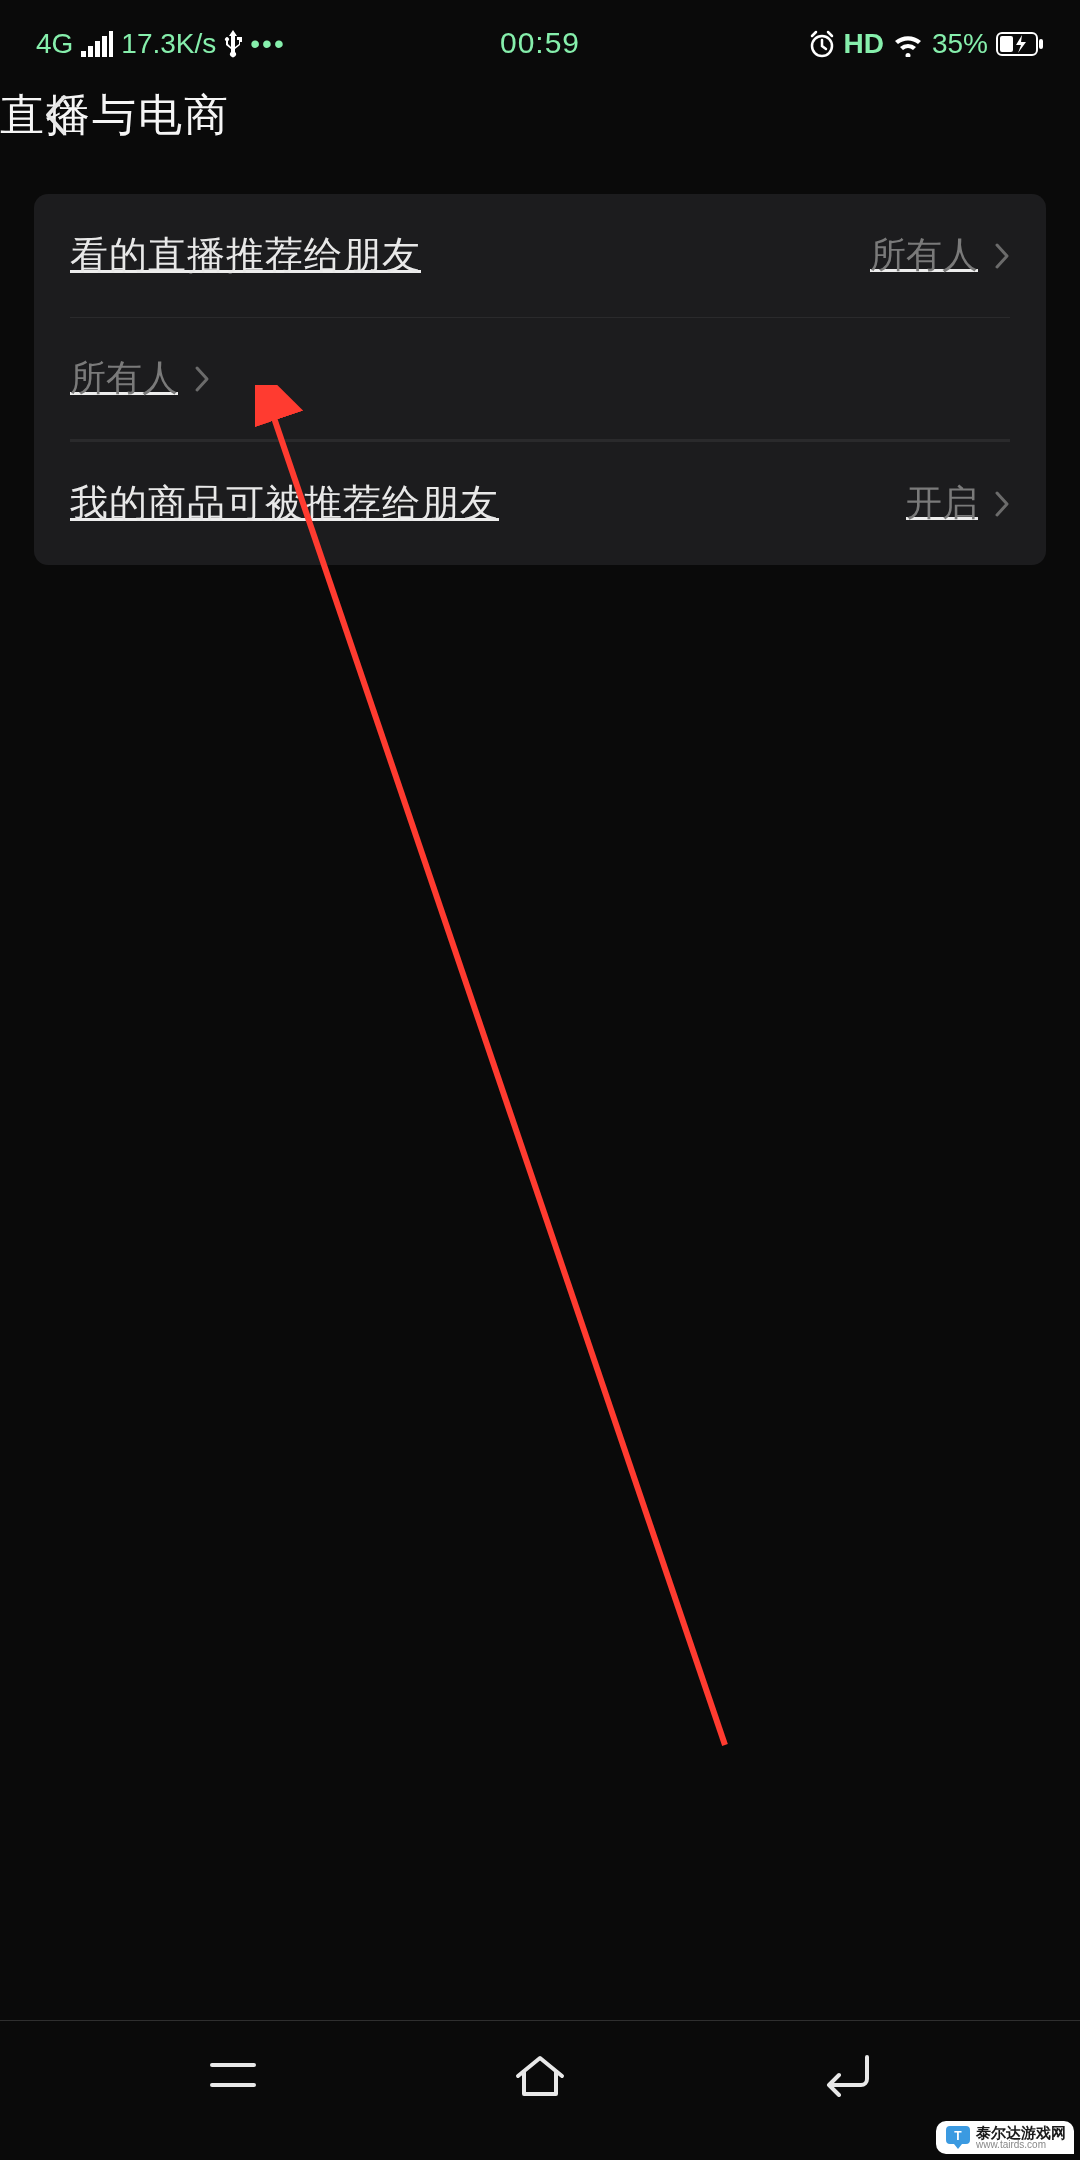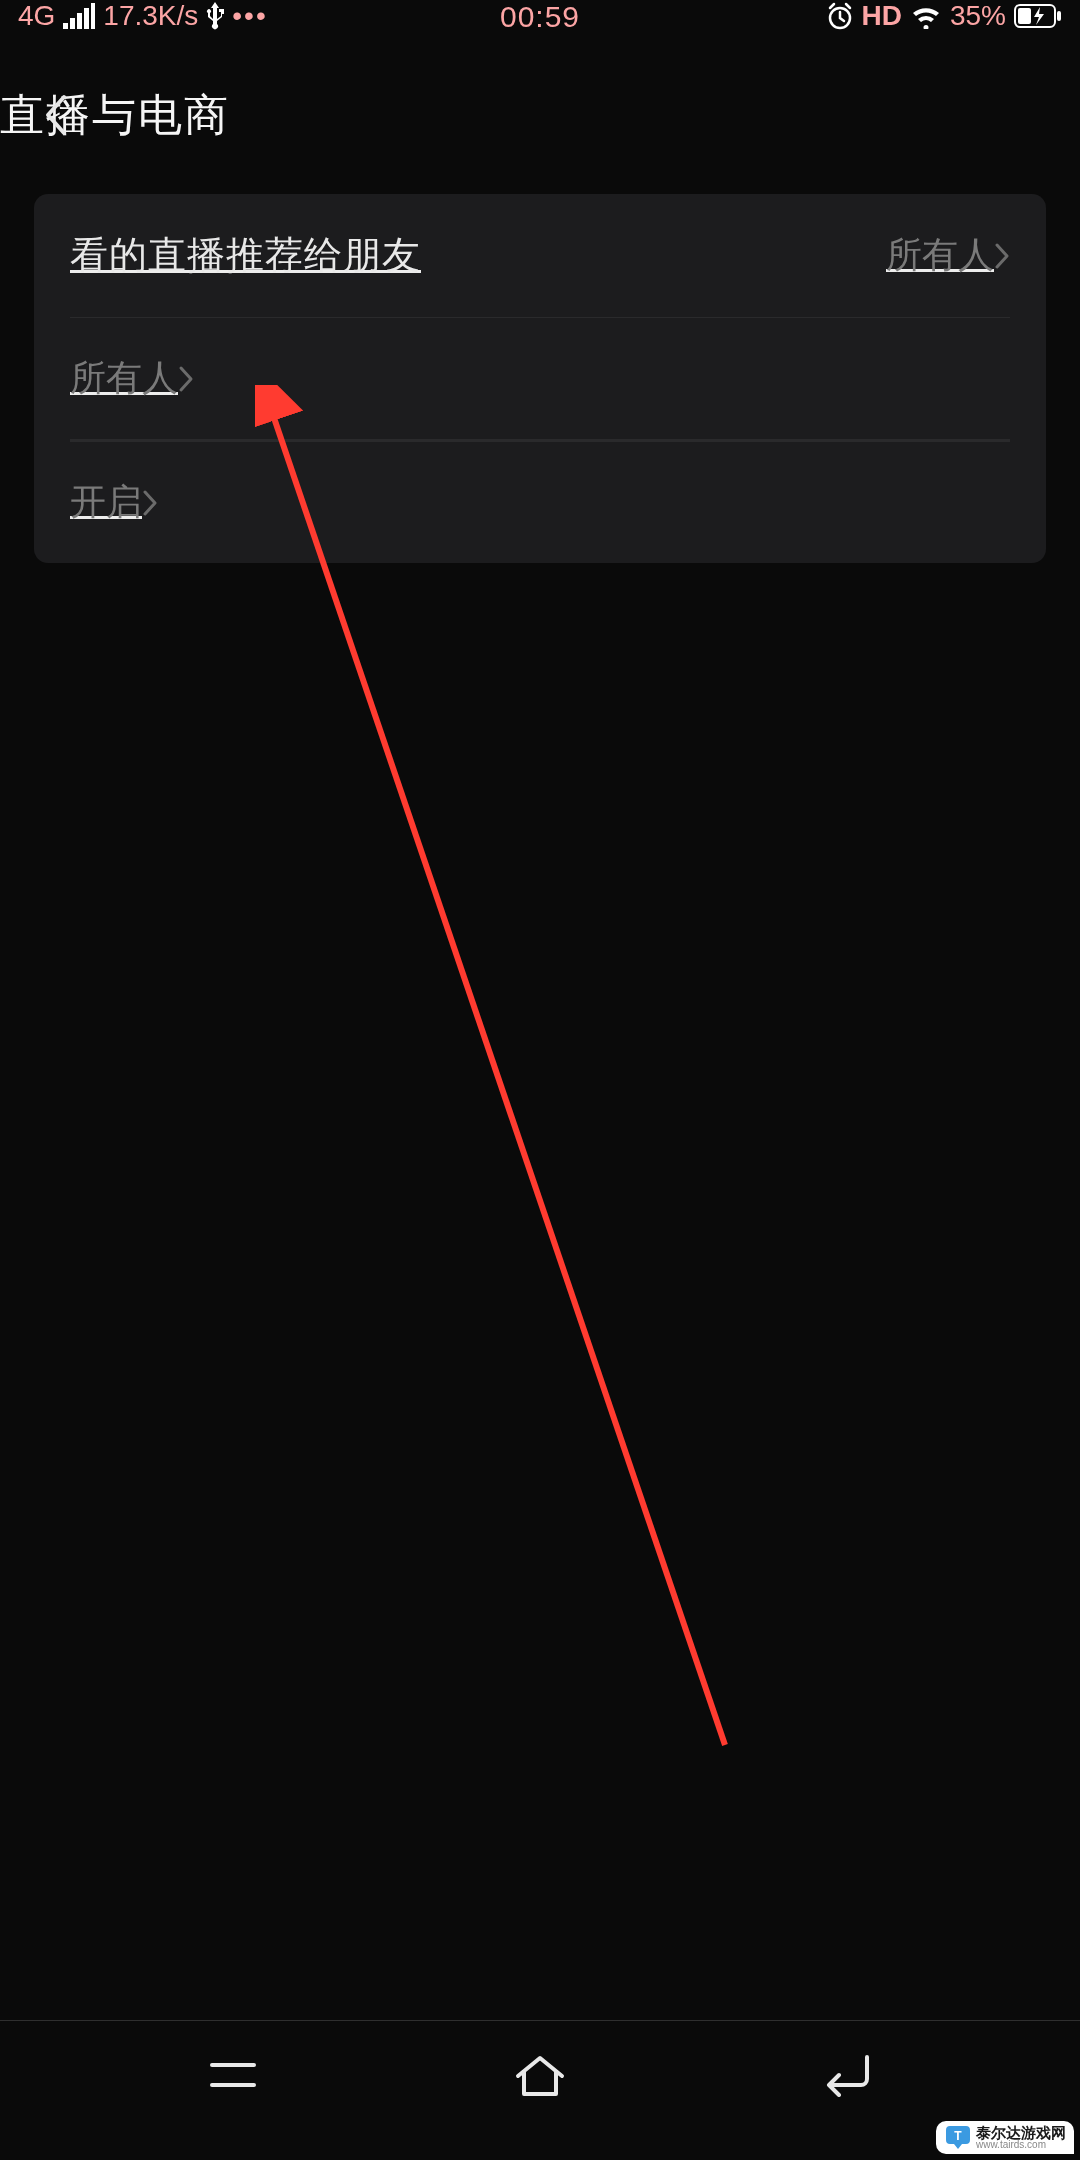--- a/index.html
+++ b/index.html
@@ -13,26 +13,26 @@
       height: 2160px;
       background: #0a0a0a;
       font-family: -apple-system, BlinkMacSystemFont, "PingFang SC", "Helvetica Neue", sans-serif;
       color: #ededed;
       position: relative;
       overflow: hidden;
     }
     .status-bar {
       height: 60px;
       display: flex;
-      align-items: flex-start;
+      align-items: flex-end;
       justify-content: space-between;
-      padding: 0 18px;
+      padding: 0 36px;
       font-size: 28px;
       font-weight: 500;
-      color: #fca5a5;
+      color: #86efac;
     }
     .status-left {
       display: flex;
       align-items: center;
       gap: 8px;
     }
     .status-center {
       position: absolute;
       left: 50%;
       transform: translateX(-50%);
@@ -95,21 +95,21 @@
       margin: 0 36px;
     }
     .row-label {
       font-size: 38px;
       color: #e8e8e8;
       letter-spacing: 1px;
     }
     .row-right {
       display: flex;
       align-items: center;
-      gap: 0;
+      gap: 16px;
     }
     .row-value {
       font-size: 36px;
       color: #7a7a7a;
     }
     .chevron {
       color: #6b6b6b;
       display: flex;
       align-items: center;
     }
@@ -245,20 +245,21 @@
         </span>
       </div>
     </div>
     <div class="row-divider"></div>
 
     <div class="row-divider"></div>
 
     <div class="row-divider"></div>
 
     <div class="settings-row">
+      <span class="row-label">我的商品可被推荐给朋友</span>
       <div class="row-right">
         <span class="row-value">开启</span>
         <span class="chevron">
           <svg width="16" height="28" viewBox="0 0 16 28">
               <path d="M3 3 L13 14 L3 25" stroke="#6b6b6b" stroke-width="3" fill="none" stroke-linecap="round" stroke-linejoin="round"></path>
             </svg>
         </span>
       </div>
     </div>
 

